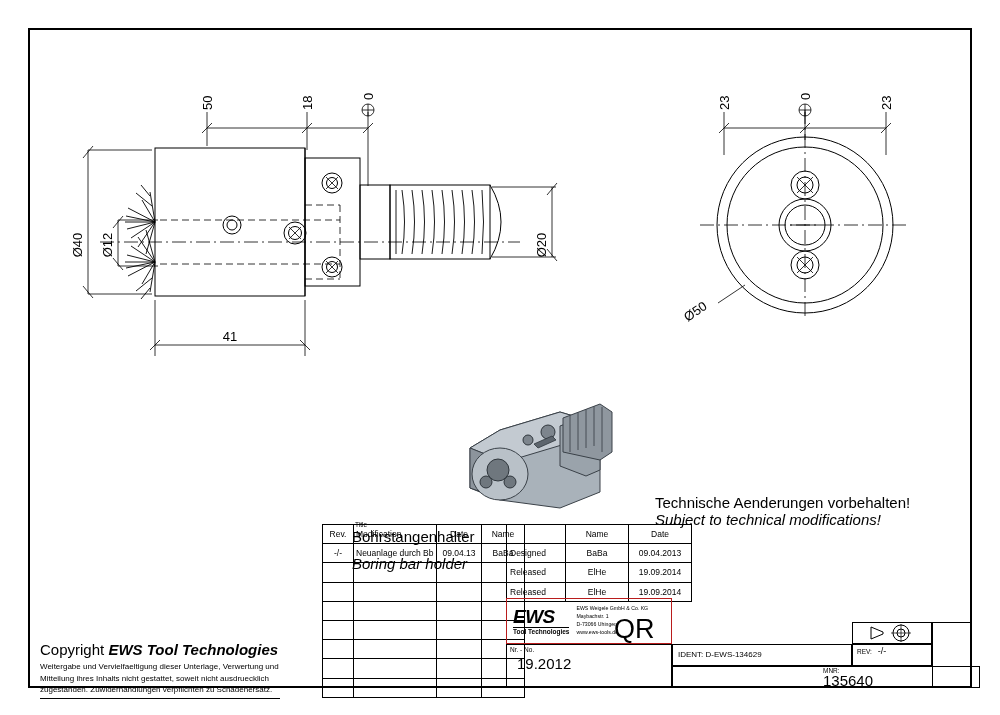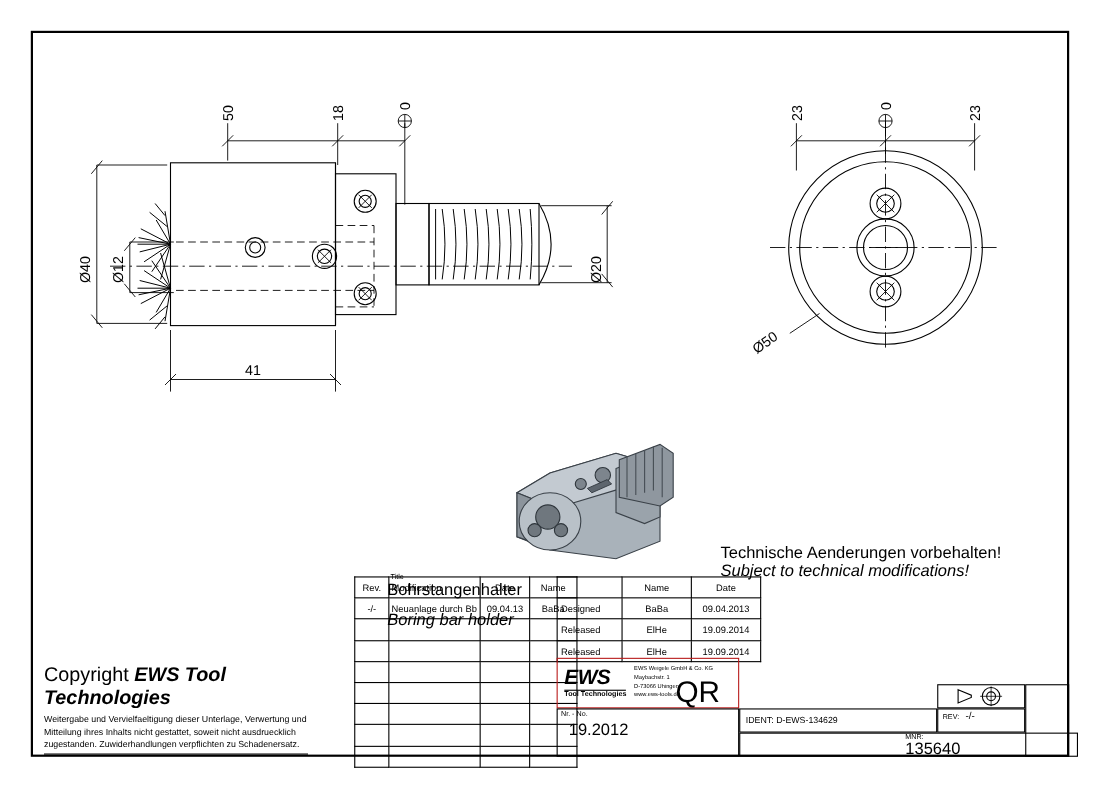--- a/index.html
+++ b/index.html
@@ -51,21 +51,21 @@
   .qrtxt{position:absolute;left:614px;top:614px;font-size:27px;font-family:"Liberation Sans",sans-serif;}
 
   .titlecap{position:absolute;left:355px;top:521px;font-size:6.5px;}
   .title-de{position:absolute;left:352px;top:528px;font-size:15px;}
   .title-en{position:absolute;left:352px;top:555px;font-size:15px;font-style:italic;}
 
   .notice-de{position:absolute;left:655px;top:494px;font-size:15px;}
   .notice-en{position:absolute;left:655px;top:511px;font-size:15px;font-style:italic;}
 
   .copy{position:absolute;left:40px;top:603px;width:250px;}
-  .copy .l1{font-size:18px;}
+  .copy .l1{font-size:15px;margin-top:38px;}
   .copy .l1 b{font-style:italic;}
   .copy .l2{font-size:8px;line-height:1.45;margin-top:3px;}
   .copy .rule{border-bottom:1px solid #000;width:240px;margin-top:2px;}
 </style>
 </head>
 <body>
 
 <div id="sheet">
 
   <div class="frame"></div>

